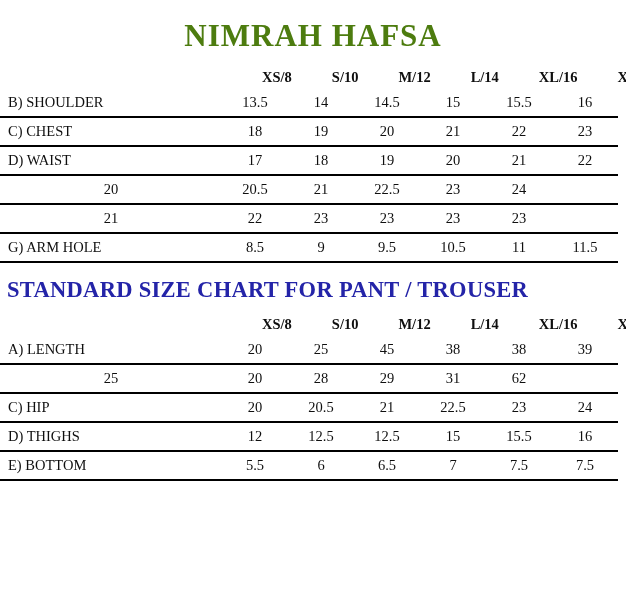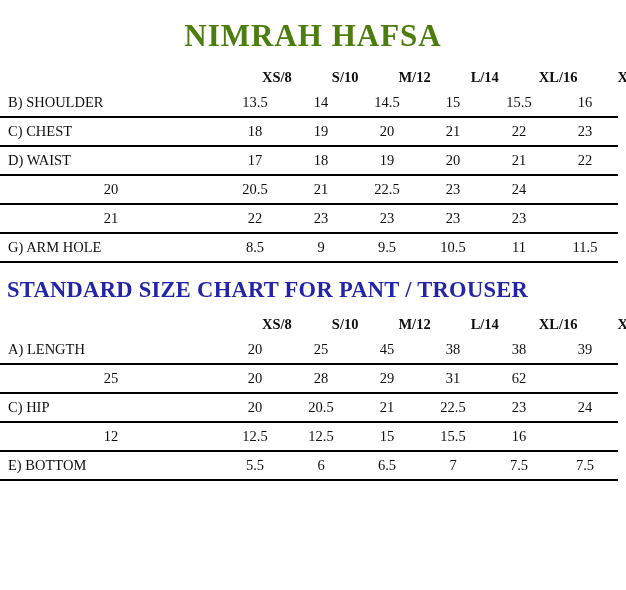--- a/index.html
+++ b/index.html
@@ -178,20 +178,21 @@
         <div class="trow data-row">
           <div class="label-cell">C) HIP</div>
           <div class="cell">20</div>
           <div class="cell">20.5</div>
           <div class="cell">21</div>
           <div class="cell">22.5</div>
           <div class="cell">23</div>
           <div class="cell">24</div>
         </div>
         <div class="trow data-row">
+          <div class="label-cell">D) THIGHS</div>
           <div class="cell">12</div>
           <div class="cell">12.5</div>
           <div class="cell">12.5</div>
           <div class="cell">15</div>
           <div class="cell">15.5</div>
           <div class="cell">16</div>
         </div>
         <div class="trow data-row">
           <div class="label-cell">E) BOTTOM</div>
           <div class="cell">5.5</div>

